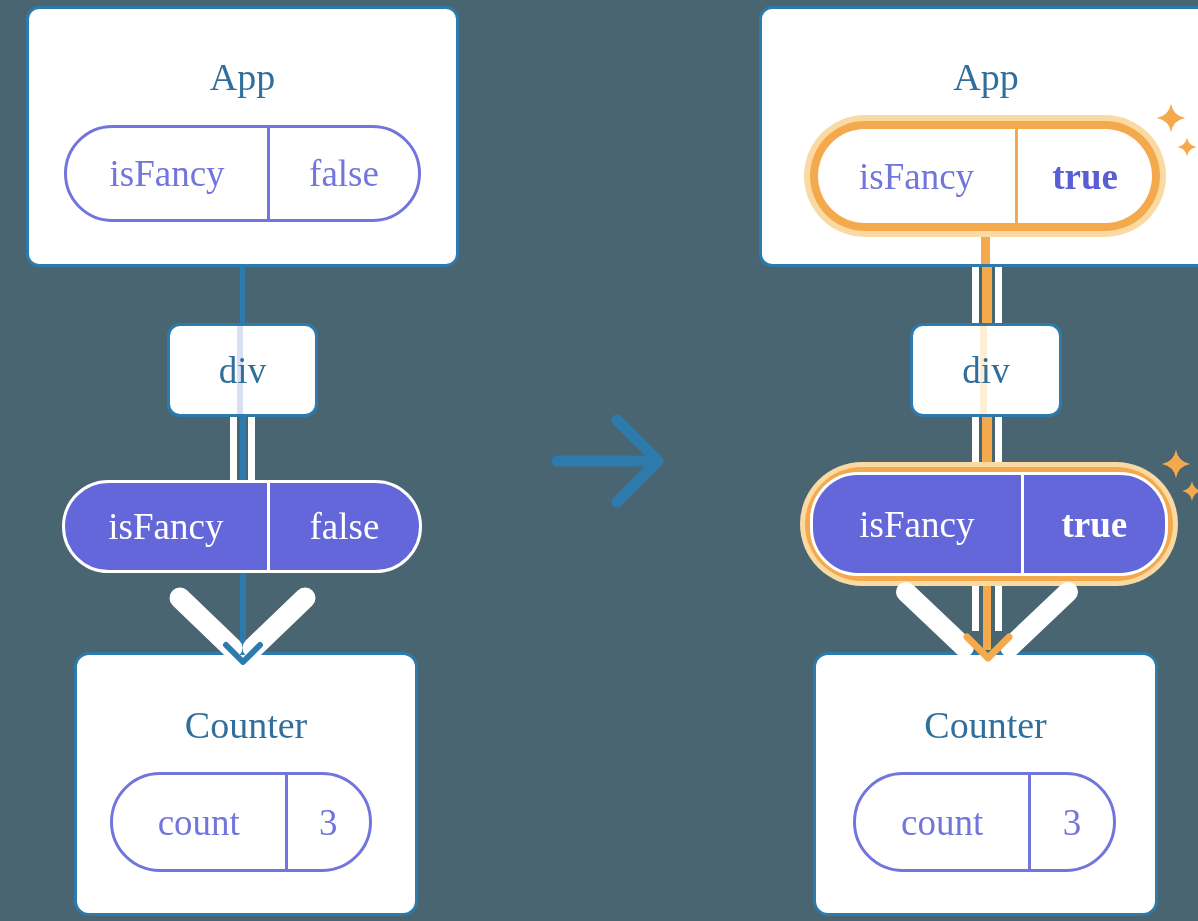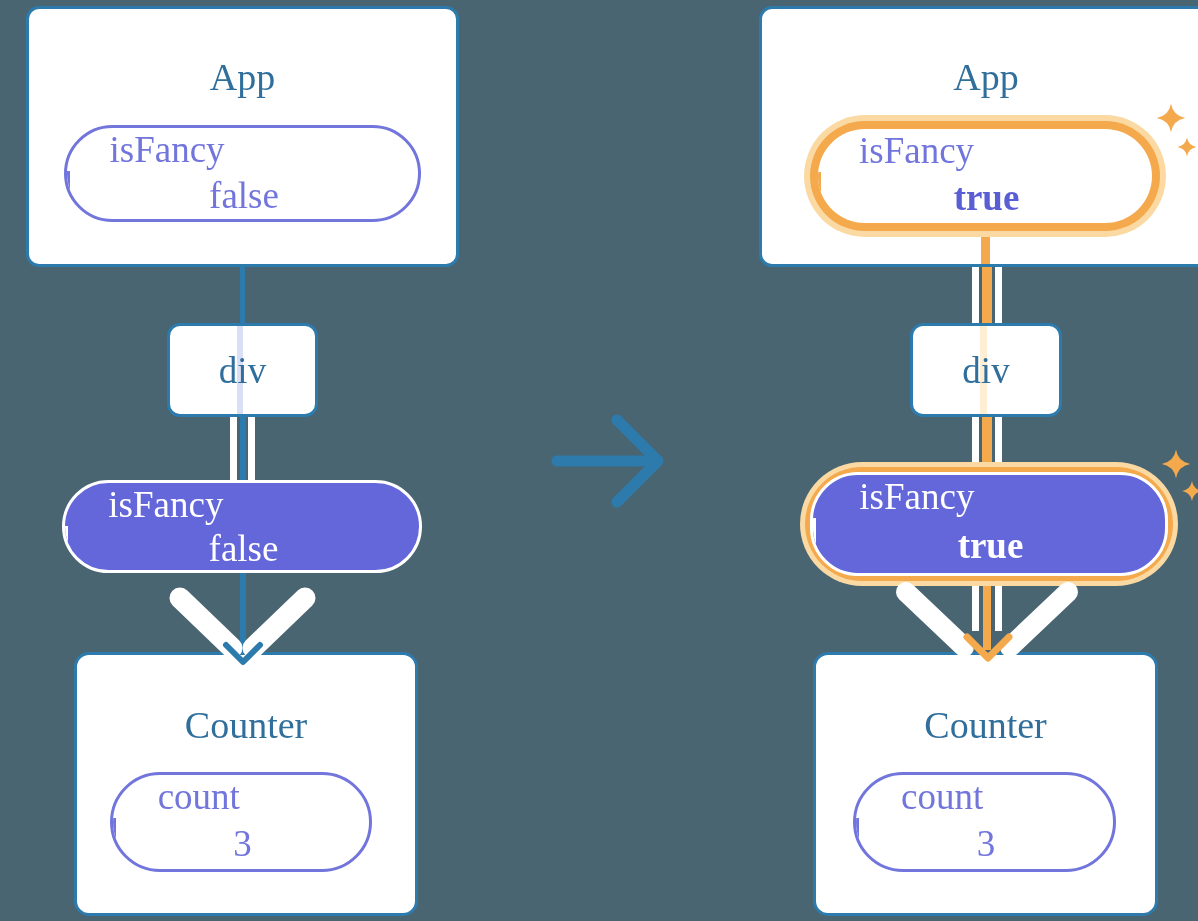--- a/index.html
+++ b/index.html
@@ -17,21 +17,21 @@
     position:absolute;background:#fff;
     border:3px solid var(--blue,#2d7bac);
     border-radius:13px;box-sizing:border-box;
   }
   .card-title{
     position:absolute;left:0;right:0;text-align:center;
     color:var(--title-blue,#306f9c);font-size:38px;font-weight:500;
   }
   .pill{
     position:absolute;display:flex;align-items:stretch;
-    border-radius:70px;box-sizing:border-box;overflow:hidden;flex-direction:column;
+    border-radius:70px;box-sizing:border-box;overflow:hidden;
   }
   .pill .cell{
     display:flex;align-items:center;justify-content:center;
     font-size:37px;box-sizing:border-box;
   }
   .pill .cell.grow{flex:1;}
   .pill .cell+.cell{border-left:3px solid currentColor;}
   .pill.outline{background:#fff;border:3px solid var(--purple,#7175dc);color:var(--purple,#7175dc);}
   .pill.solid{background:var(--purple-fill,#6467da);border:3px solid #fff;color:#fff;}
   .bold-val{font-weight:700;}

